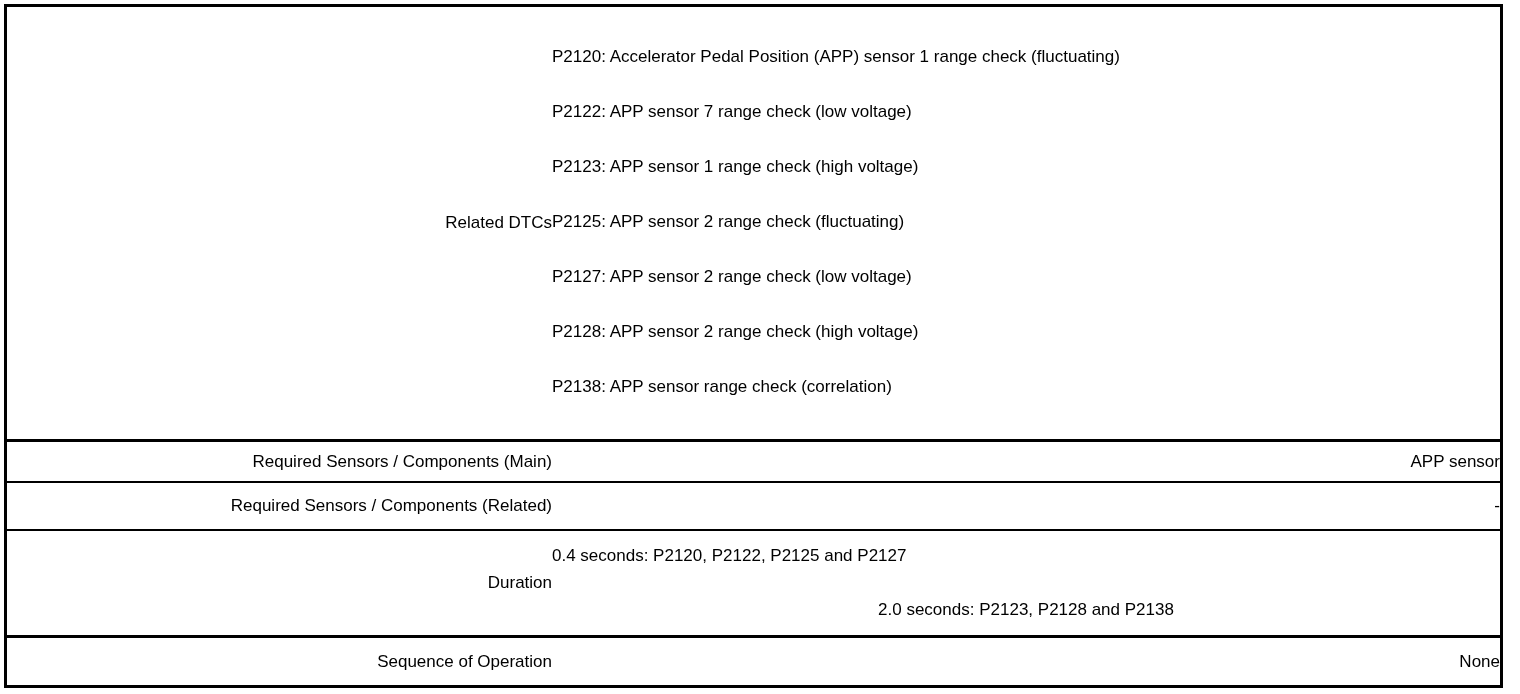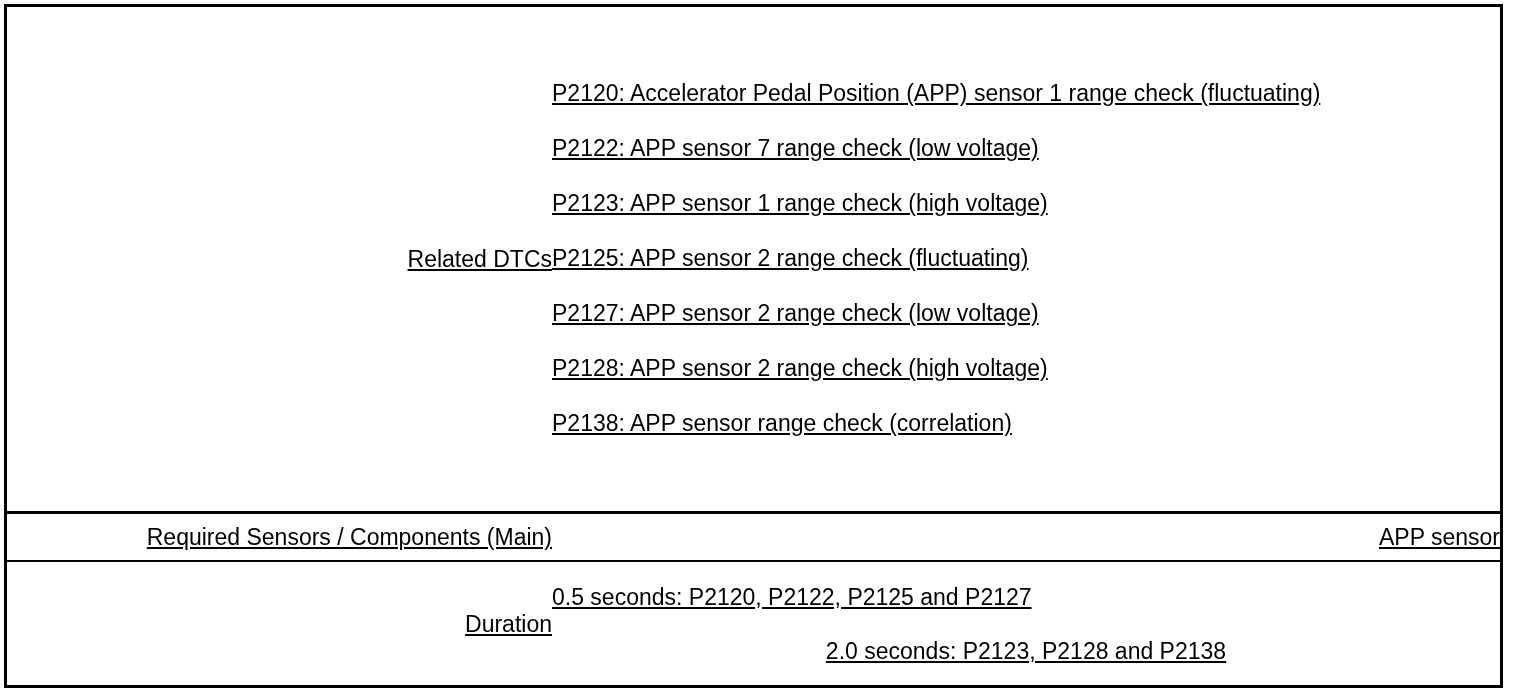--- a/index.html
+++ b/index.html
@@ -31,24 +31,23 @@
     width: 100%;
     height: 100%;
     border-collapse: collapse;
     table-layout: fixed;
   }
 
   .tbl td {
     border: 0;
     padding: 0;
     vertical-align: middle;
-    font-size: 23px;
+    font-size: 17px;
     line-height: 26px;
     color: #000000;
-    text-decoration: underline;
   }
 
   .col-label {
     width: 545px;
   }
 
   
   .cell-label {
     border-right: 2px solid #000000;
     padding: 0 6px 0 7px;
@@ -140,31 +139,47 @@
 
       <tr class="row-main row-sep-thick">
         <td class="cell-label">
           <span class="label-text">Required Sensors / Components (Main)</span>
         </td>
         <td class="cell-value">
           <span class="value-text">APP sensor</span>
         </td>
       </tr>
 
+      <tr class="row-related row-sep-thin">
+        <td class="cell-label">
+          <span class="label-text">Required Sensors / Components (Related)</span>
+        </td>
+        <td class="cell-value">
+          <span class="value-text">-</span>
+        </td>
+      </tr>
 
 
       <tr class="row-duration row-sep-thin">
         <td class="cell-label">
           <span class="label-text">Duration</span>
         </td>
         <td class="cell-value">
           <ul class="dur-list">
-            <li>0.5 seconds: P2120, P2122, P2125 and P2127</li>
+            <li>0.4 seconds: P2120, P2122, P2125 and P2127</li>
             <li>2.0 seconds: P2123, P2128 and P2138</li>
           </ul>
         </td>
       </tr>
 
 
+      <tr class="row-sequence row-sep-thick">
+        <td class="cell-label">
+          <span class="label-text">Sequence of Operation</span>
+        </td>
+        <td class="cell-value">
+          <span class="value-text">None</span>
+        </td>
+      </tr>
 
     </tbody>
   </table>
 </div>
 
 </body></html>

